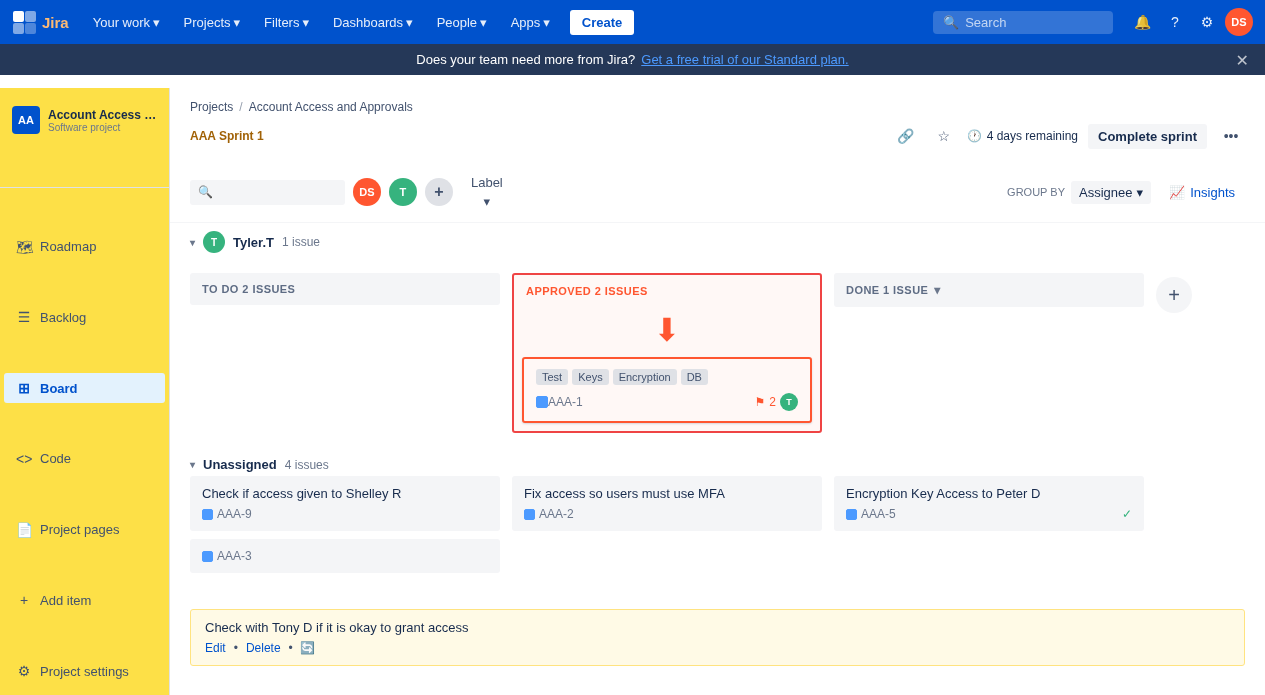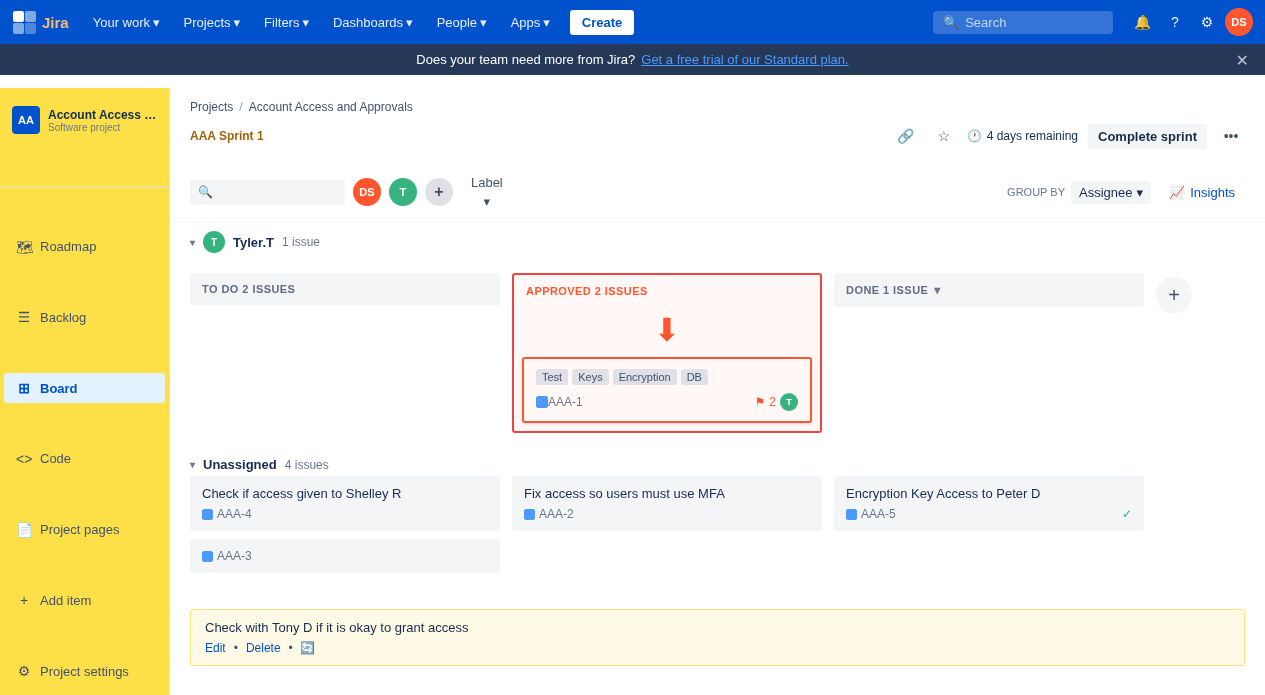--- a/index.html
+++ b/index.html
@@ -336,21 +336,21 @@
         <span class="group-count">4 issues</span>
       </div>
 
       <div style="display:flex;gap:12px;">
 
         <div style="min-width:310px;max-width:310px;">
           <div class="unassigned-card">
             <div class="unassigned-card-title">Check if access given to Shelley R</div>
             <div class="unassigned-card-id">
               <span class="issue-checkbox checked" style="width:11px;height:11px;"></span>
-              <span>AAA-4</span>
+              <span>AAA-9</span>
             </div>
           </div>
           <div class="unassigned-card">
             <div class="unassigned-card-id">
               <span class="issue-checkbox checked" style="width:11px;height:11px;"></span>
               <span>AAA-3</span>
             </div>
           </div>
         </div>
 

